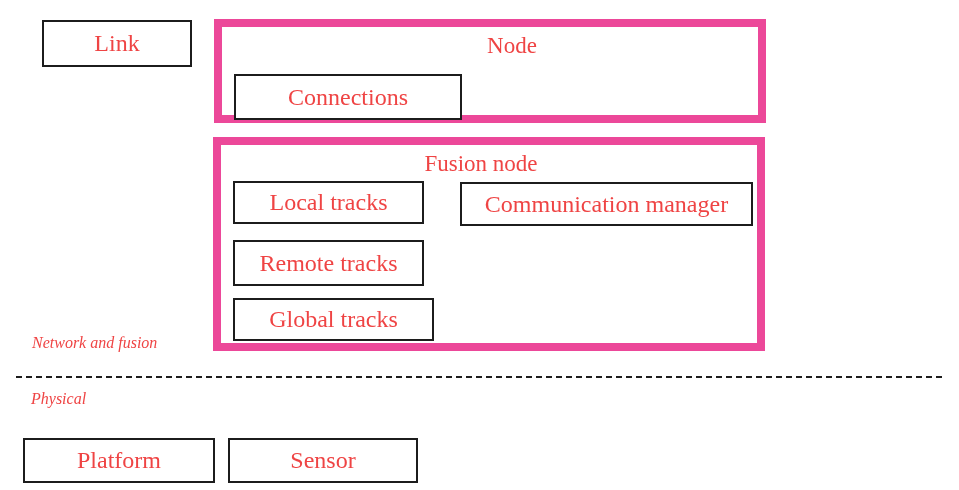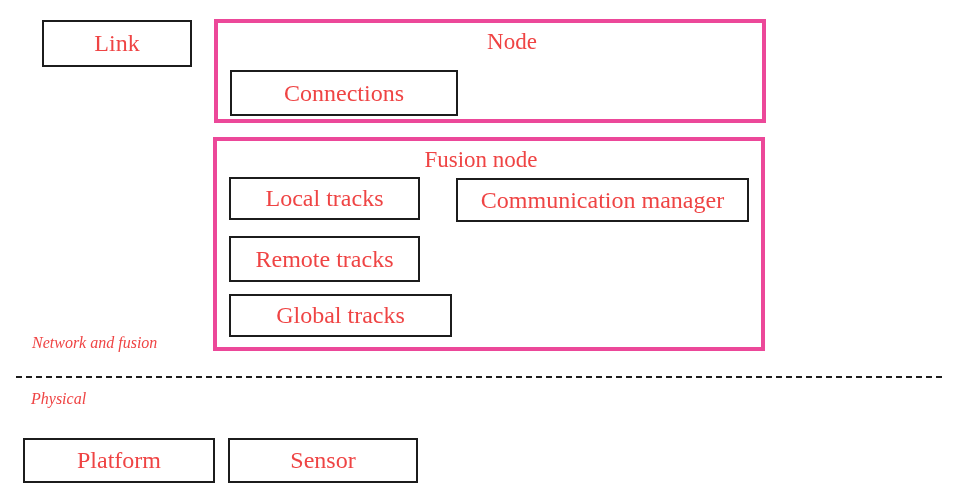--- a/index.html
+++ b/index.html
@@ -23,21 +23,21 @@
     background: #ffffff;
     display: flex;
     align-items: center;
     justify-content: center;
     font-size: 24px;
     white-space: nowrap;
   }
   .container-box {
     position: absolute;
     box-sizing: border-box;
-    border: 4px solid #ec4899;
+    border: 8px solid #ec4899;
     background: #ffffff;
     padding-left: 44px;
   }
   .container-title {
     position: relative;
     text-align: center;
     font-size: 23px;
     padding-top: 6px;
     white-space: nowrap;
   }
@@ -81,21 +81,21 @@
 
     <div class="box" style="left:239px; top:37px; width:293px; height:44px;font-family:Liberation Serif, serif;">
       <span>Communication manager</span>
     </div>
 
     <div class="box" style="left:12px; top:95px; width:191px; height:46px;">
       <span>Remote tracks</span>
     </div>
 
 
-    <div class="box" style="left:12px; top:153px; width:223px; height:43px;">
+    <div class="box" style="left:12px; top:153px; width:201px; height:43px;">
       <span>Global tracks</span>
     </div>
   </div>
 
   <div class="layer-label" style="left:32px; top:334px;">Network and fusion</div>
 
   <div class="divider" style="left:16px; top:376px; width:927px;"></div>
 
   <div class="layer-label" style="left:31px; top:390px;">Physical</div>
 

